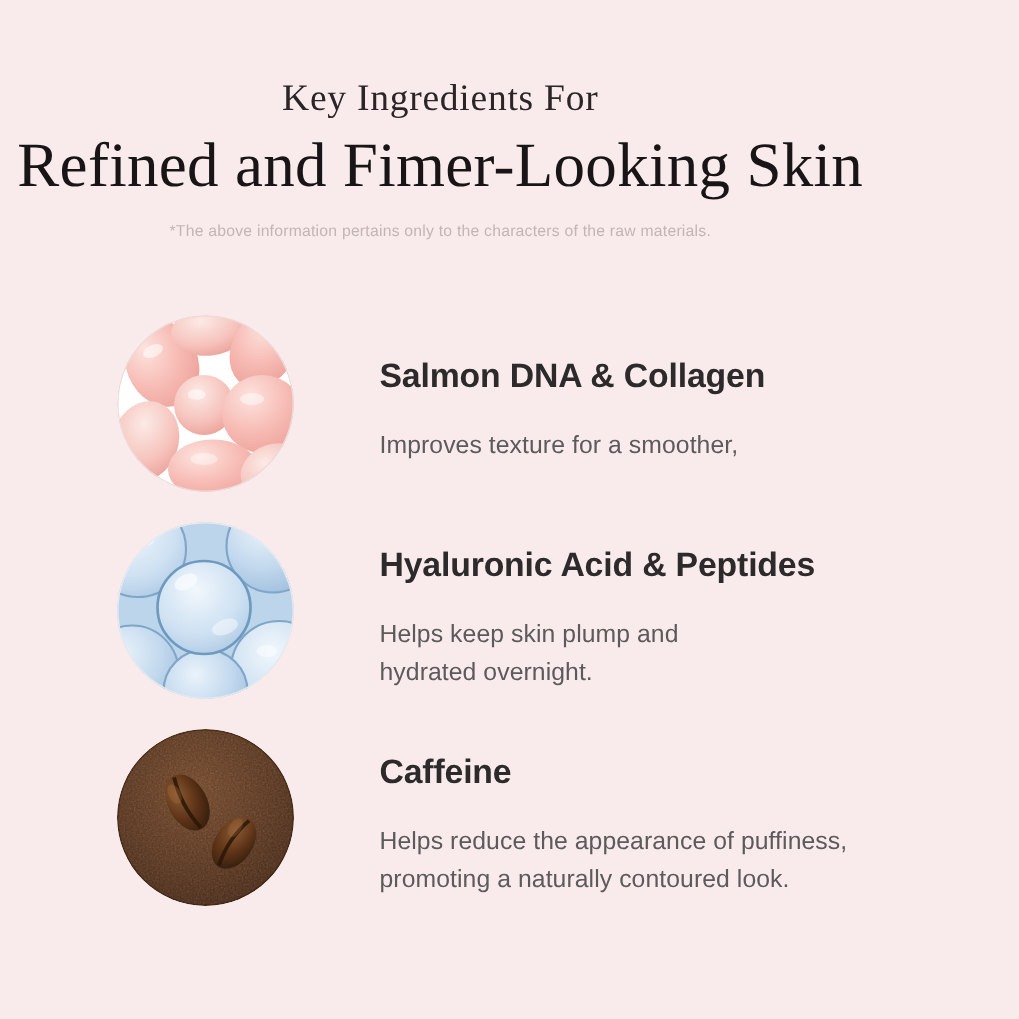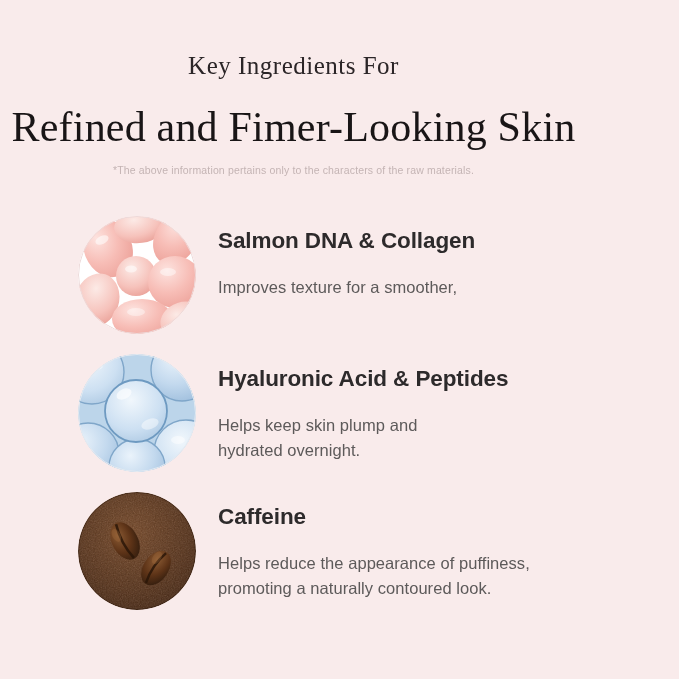--- a/index.html
+++ b/index.html
@@ -33,40 +33,41 @@
     color: #2b2527;
     letter-spacing: 0.5px;
     line-height: 1.1;
     font-weight: 400;
   }
   .headline {
     font-family: "Liberation Serif", serif;
     font-size: 42px;
     color: #191516;
     line-height: 1.12;
-    margin-top: 24px;
+    margin-top: 8px;
     font-weight: 400;
     letter-spacing: 0.2px;
   }
   .disclaimer {
     font-size: 10.5px;
     color: #c4b4b4;
     margin-top: 13px;
     letter-spacing: 0.15px;
   }
 
   
   .ingredients {
     margin-top: 40px;
     padding-left: 78px;
   }
   .row {
     display: flex;
-    align-items: flex-start;
+    align-items: center;
     height: 138px;
+    gap: 35px;
   }
   .thumb {
     width: 118px;
     height: 118px;
     min-width: 118px;
     border-radius: 50%;
     overflow: hidden;
     position: relative;
     flex-shrink: 0;
   }

